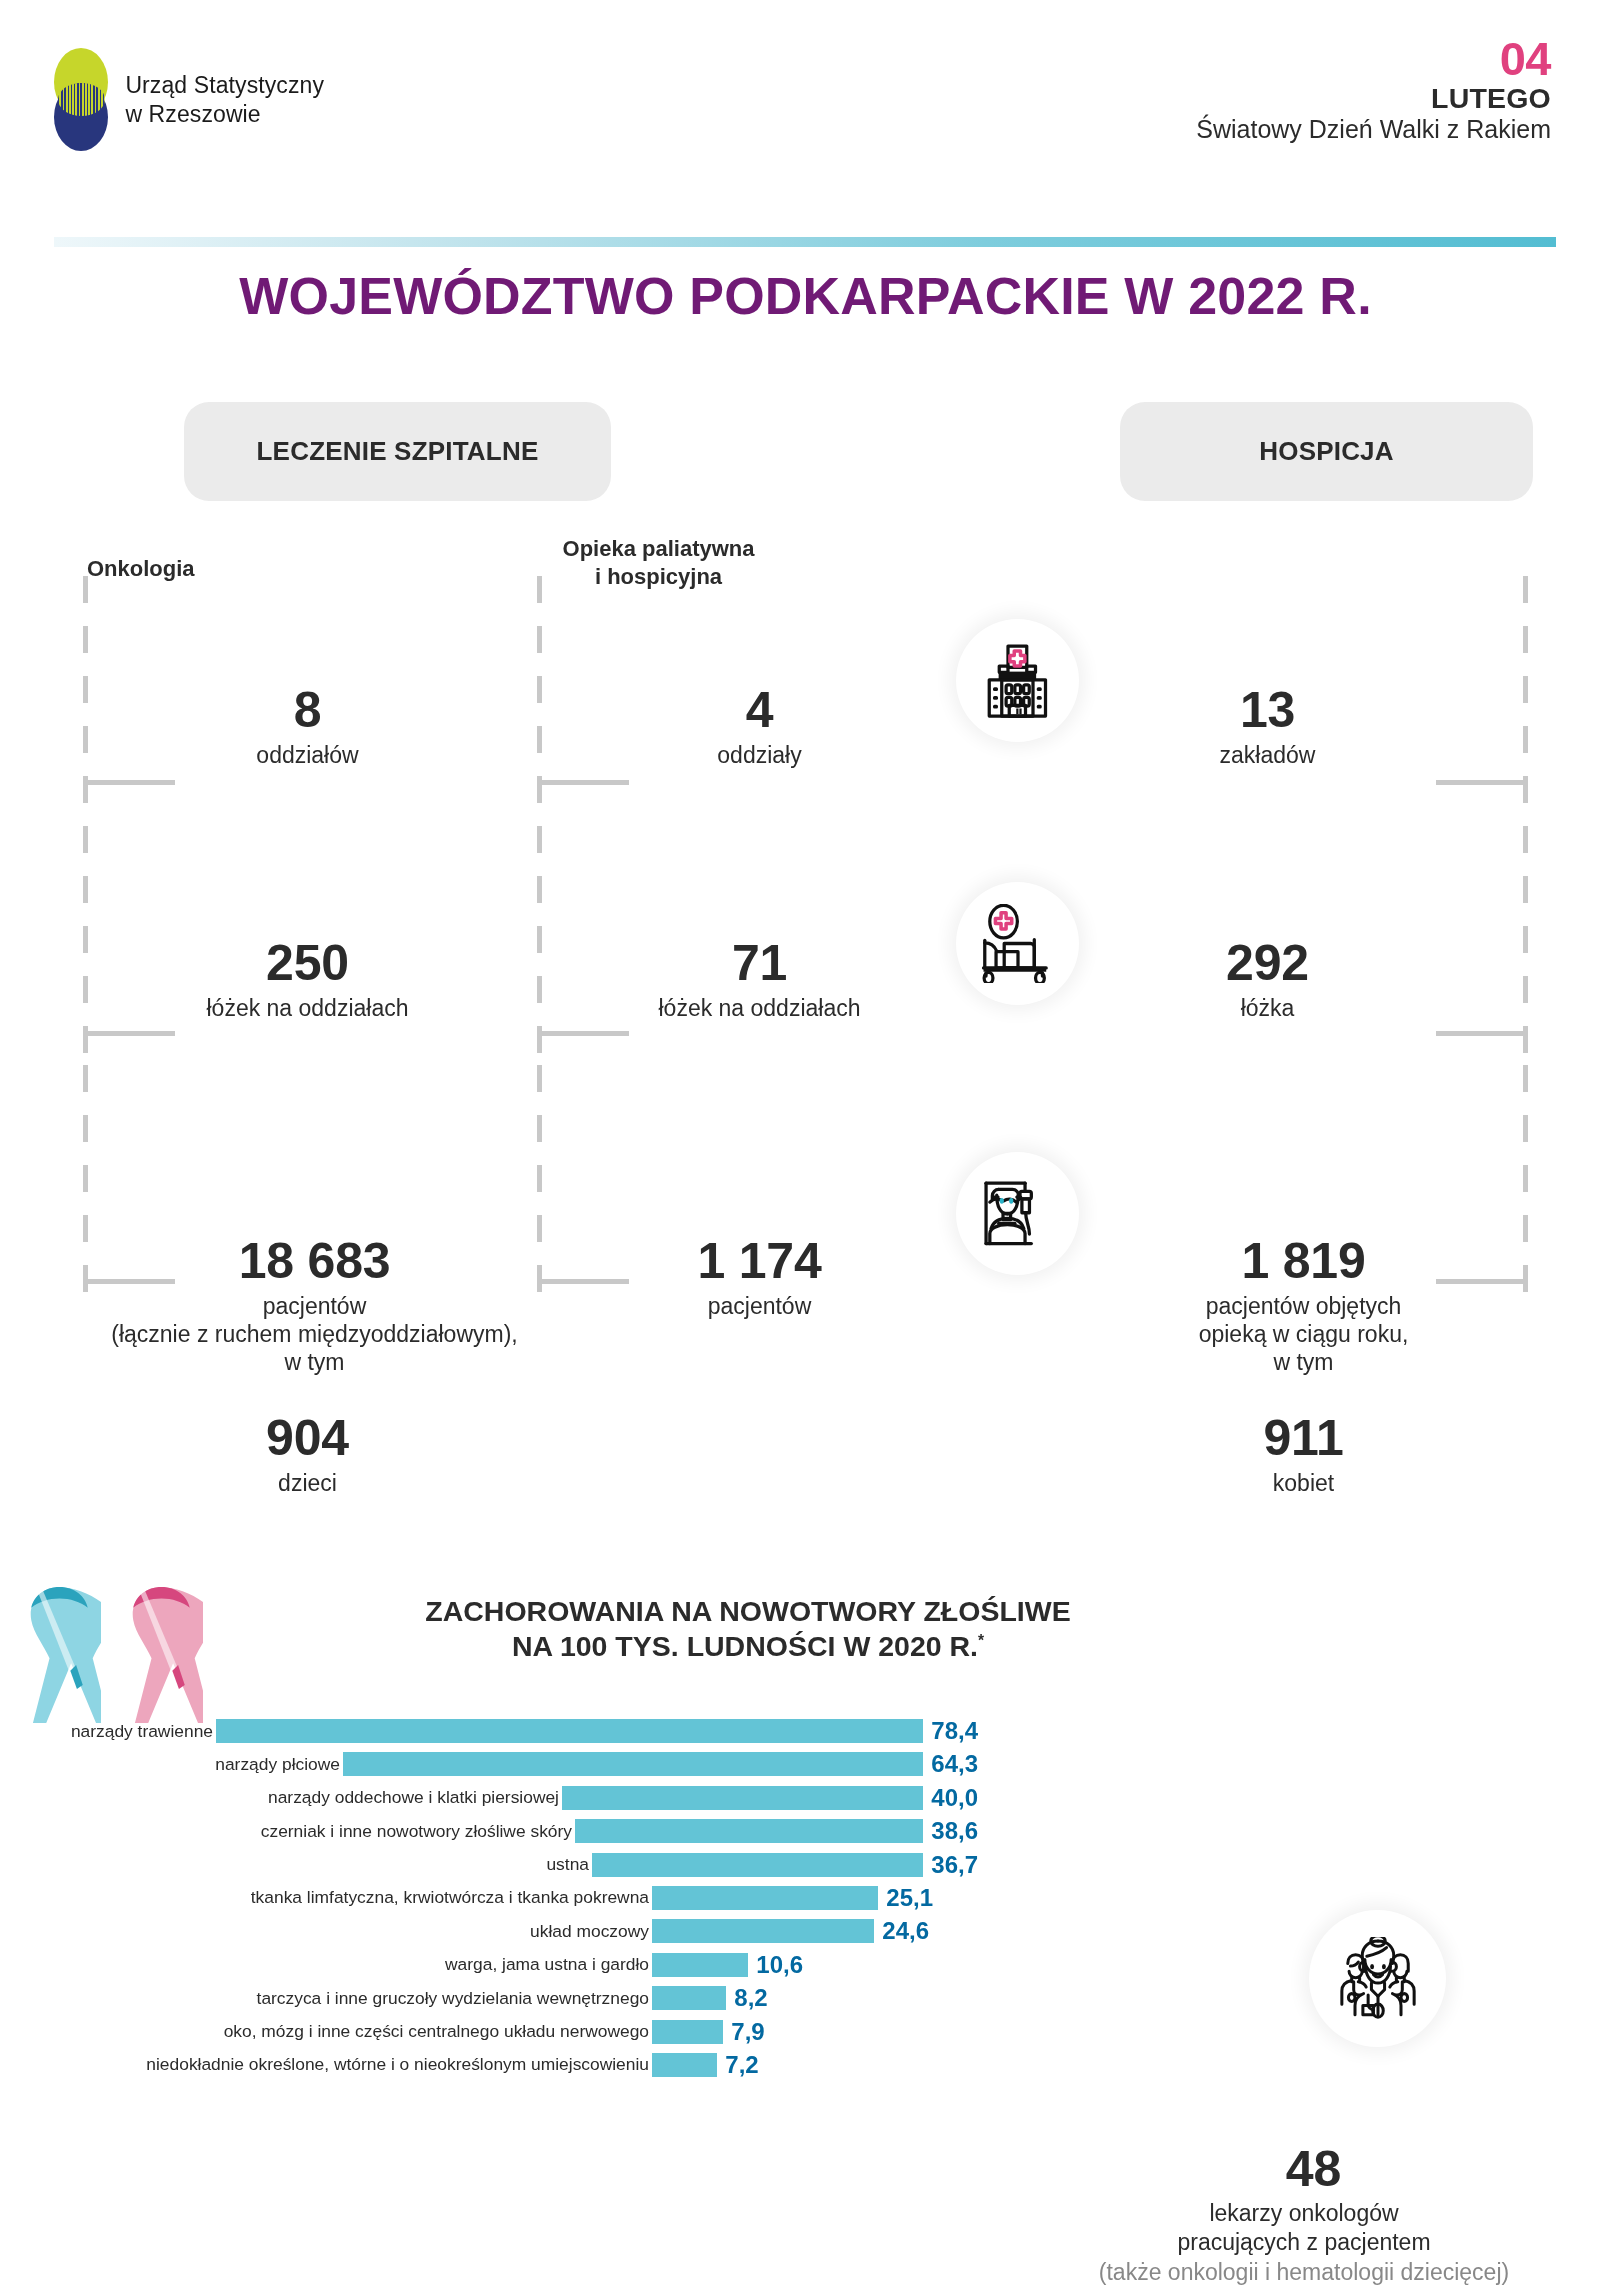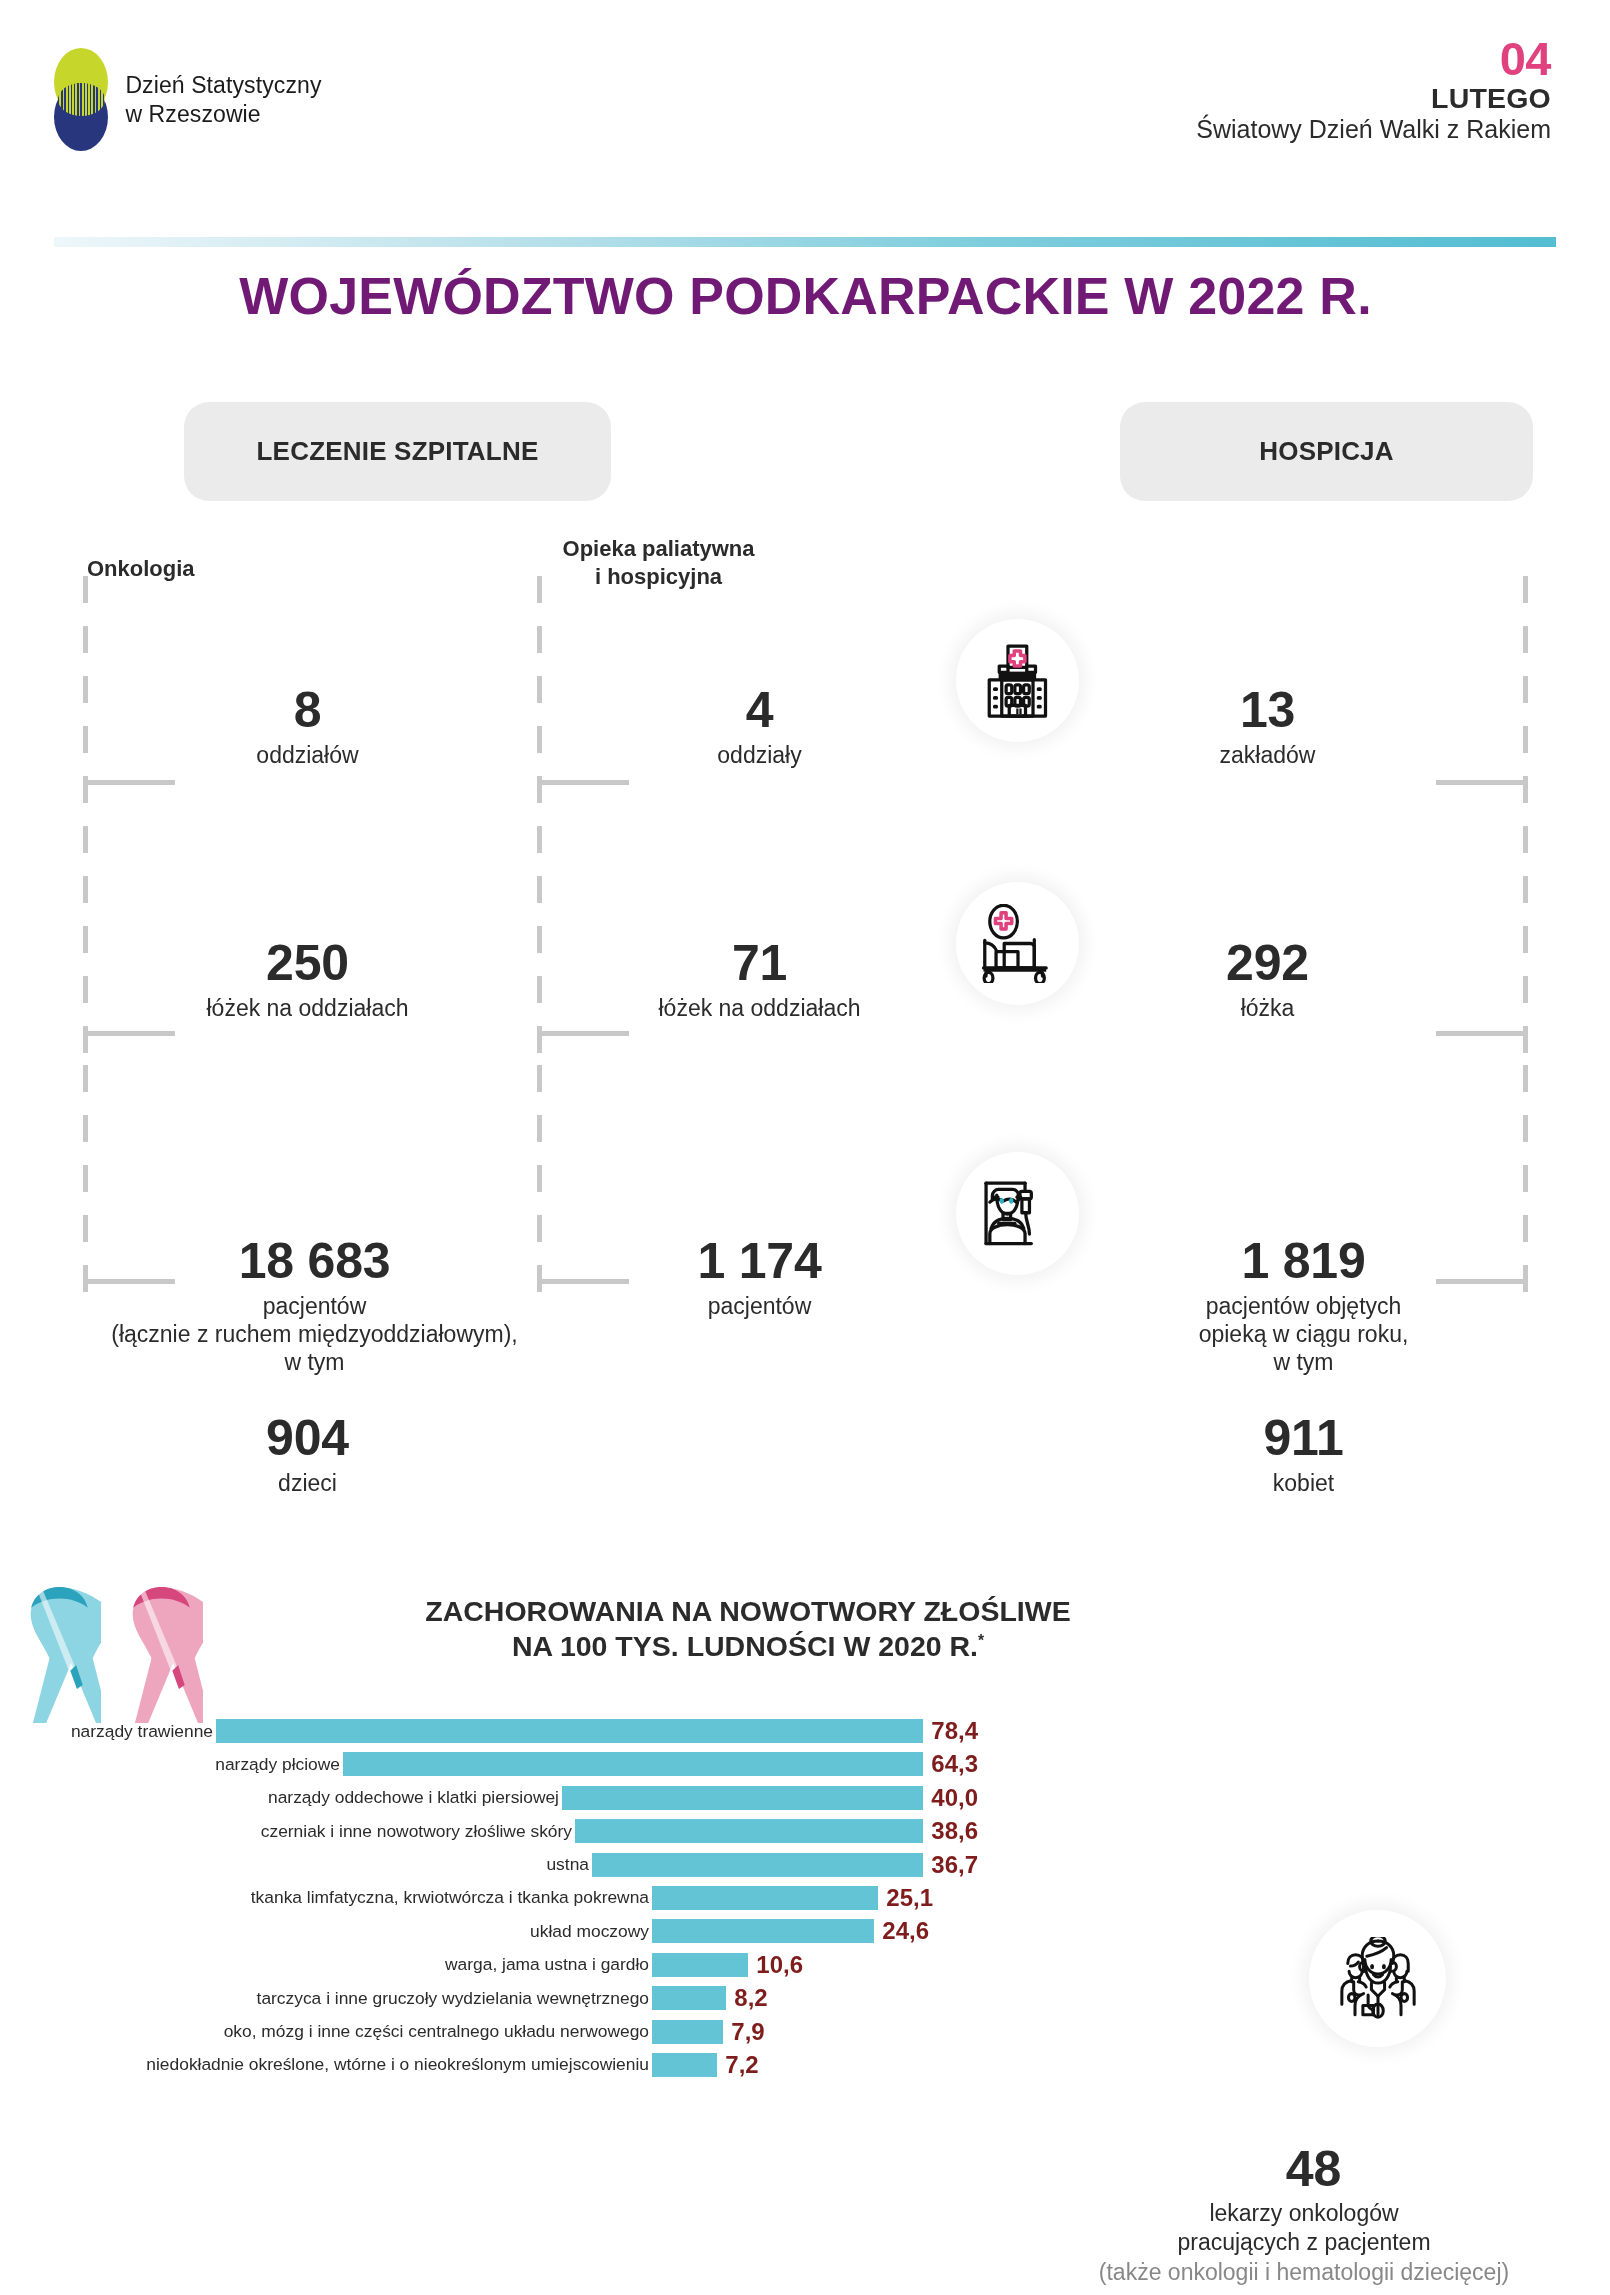--- a/index.html
+++ b/index.html
@@ -115,21 +115,21 @@
 
   .chart { position: absolute; left: 55px; top: 1719px; width: 923px; }
   .brow { display: flex; align-items: center; height: 24px; margin-bottom: 9.4px; }
   .blabel {
     width: 597px; text-align: right; padding-right: 3px;
     font-size: 17.4px; font-weight: 400; color: #2b2b2b; white-space: nowrap;
   }
   .bbarwrap { flex: 1; display: flex; align-items: center; }
   .bbar { height: 24px; background: #63c4d6; }
   .bval {
-    font-size: 24px; font-weight: 700; color: #7f1d1d; margin-left: 8.3px; white-space: nowrap;
+    font-size: 24px; font-weight: 700; color: #0369a1; margin-left: 8.3px; white-space: nowrap;
   }
 
   
   .docs-num {
     position: absolute; left: 1139px; top: 2140px; width: 349px;
     text-align: center; font-size: 50px; font-weight: 700; color: #2b2b2b;
   }
   .docs-lbl {
     position: absolute; left: 1001px; top: 2199px; width: 606px;
     text-align: center; font-size: 23px; color: #2b2b2b; line-height: 1.28;
@@ -141,21 +141,21 @@
 
 <div class="header">
 
   <div class="logo-wrap">
     <div class="logo-mark">
       <div class="e-green"></div>
       <div class="e-navy"></div>
       <div class="e-overlap"></div>
     </div>
     <div class="logo-text">
-      <div>Dzień Statystyczny</div>
+      <div>Urząd Statystyczny</div>
       <div>w Rzeszowie</div>
     </div>
   </div>
 
   <div class="hdr-right">
     <div class="hdr-day">04</div>
     <div class="hdr-month">LUTEGO</div>
     <div class="hdr-sub">Światowy Dzień Walki z Rakiem</div>
   </div>
 

